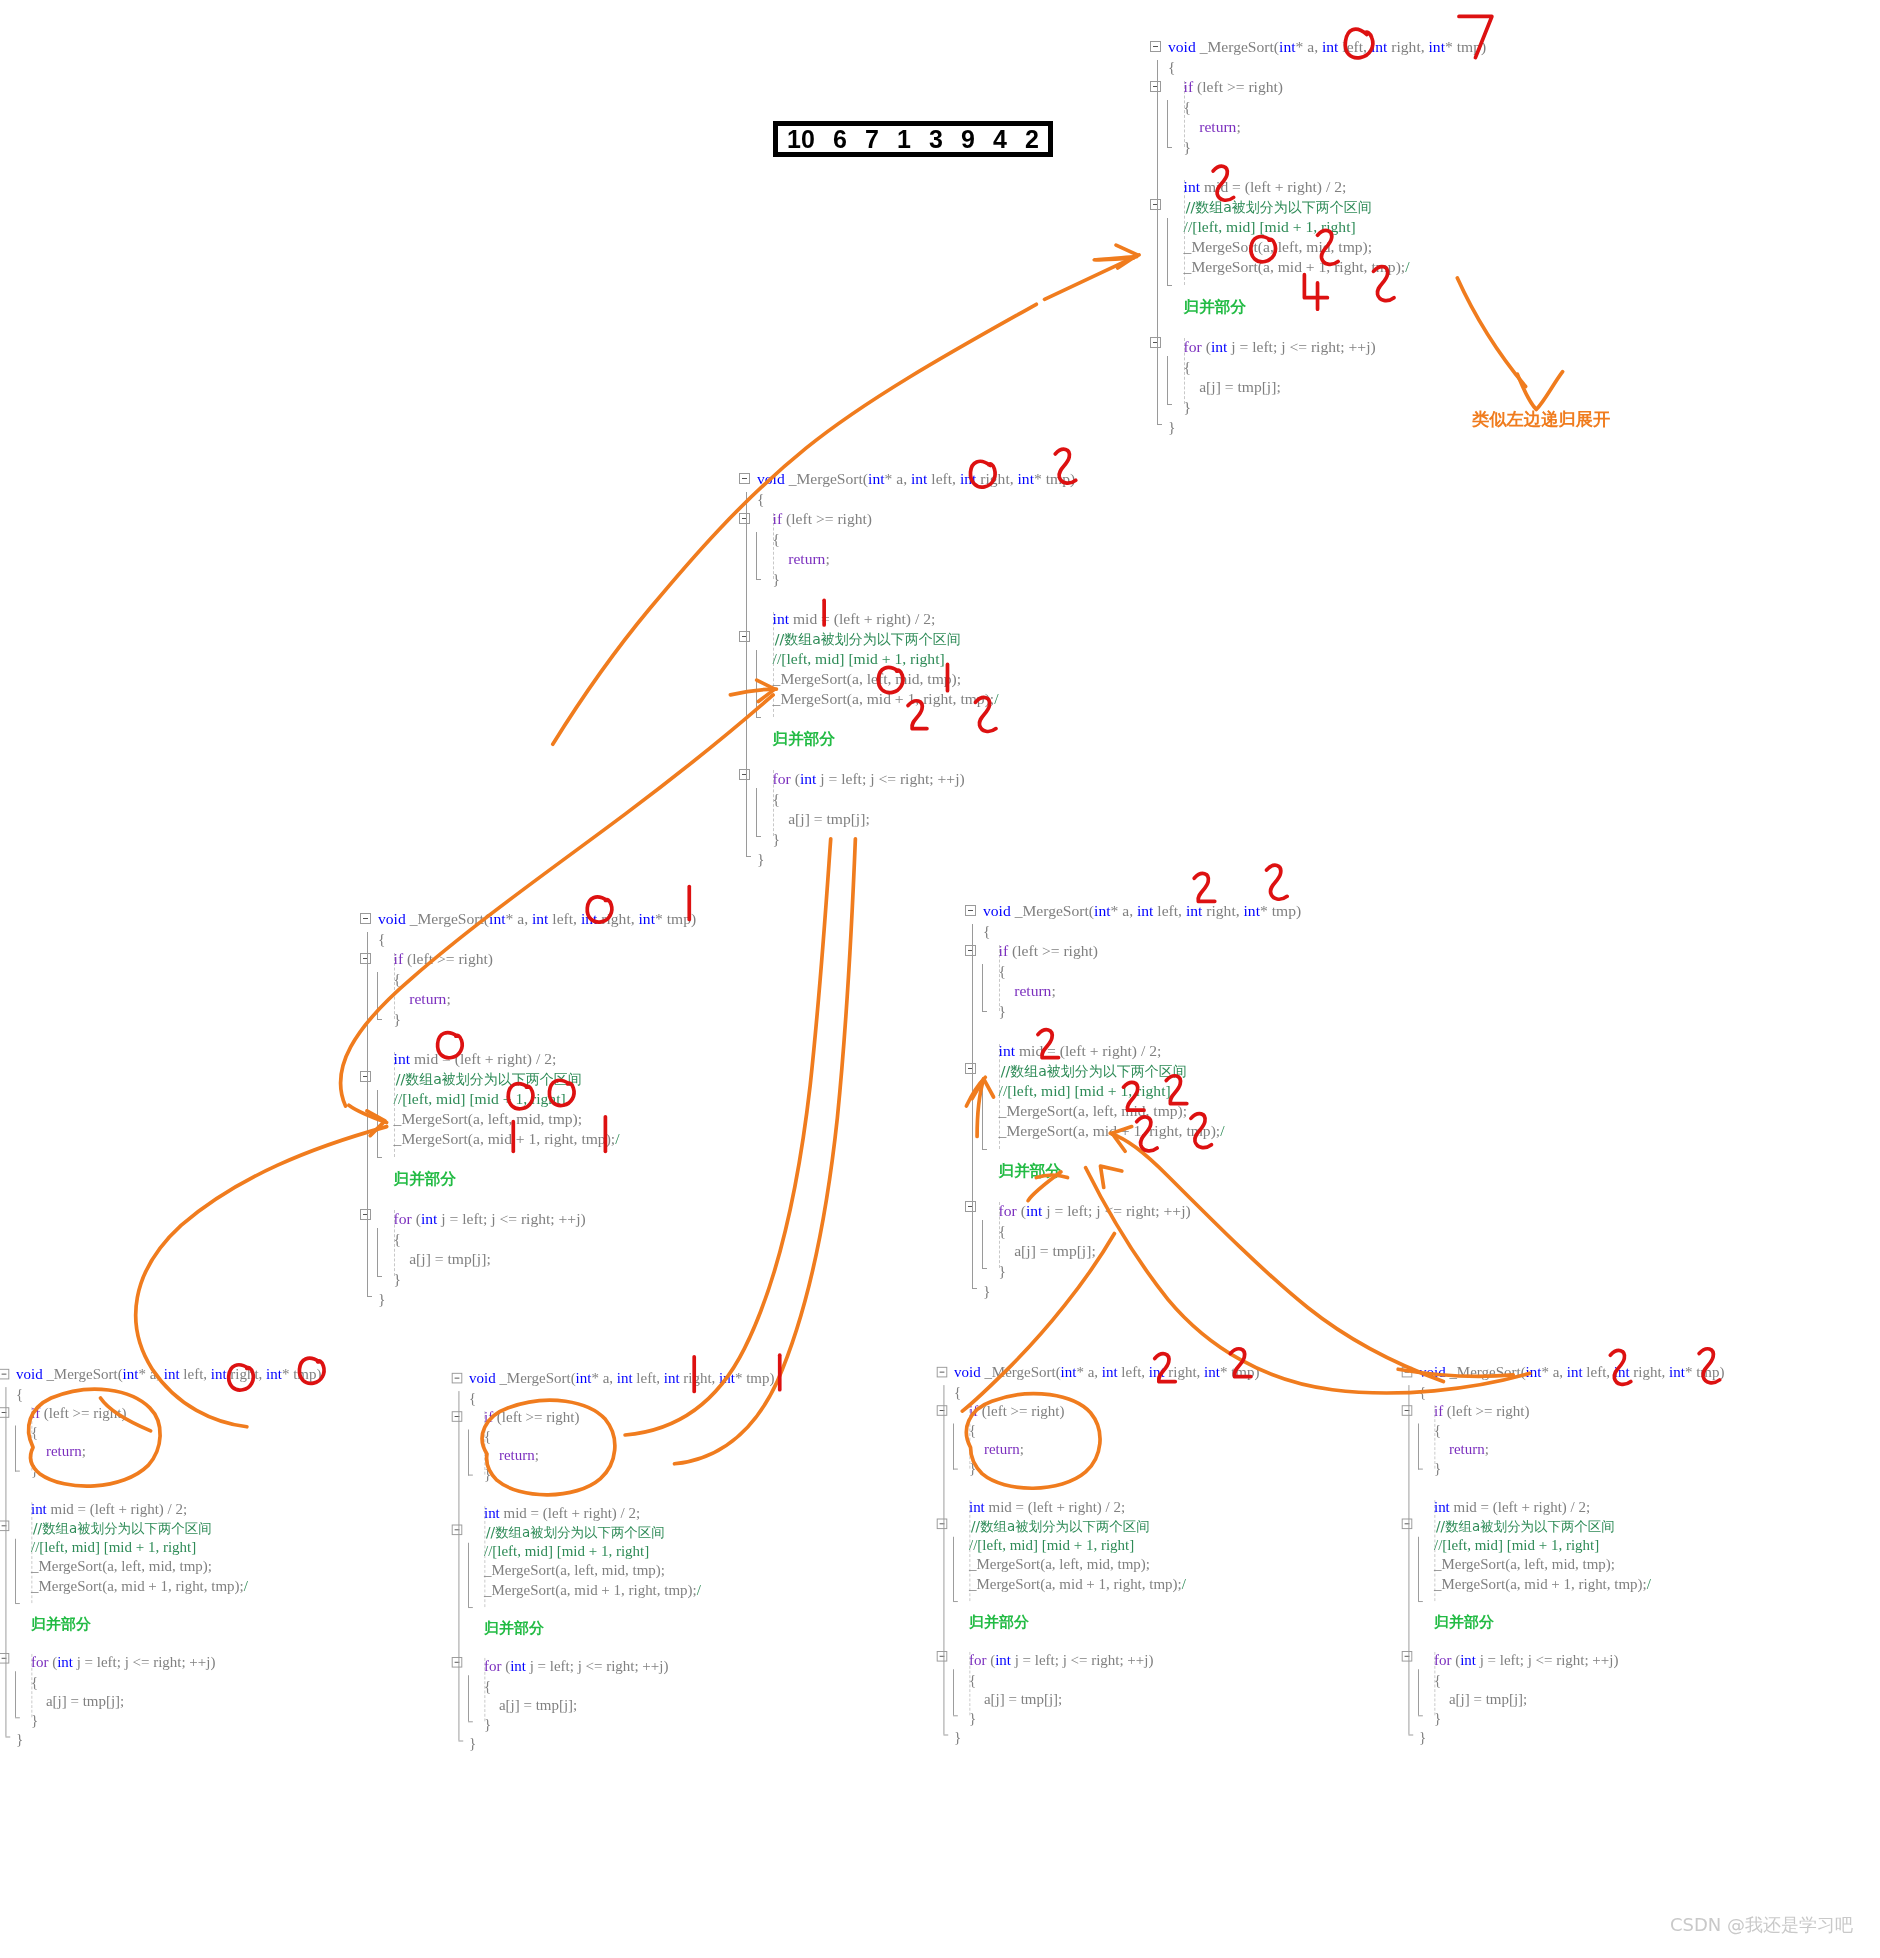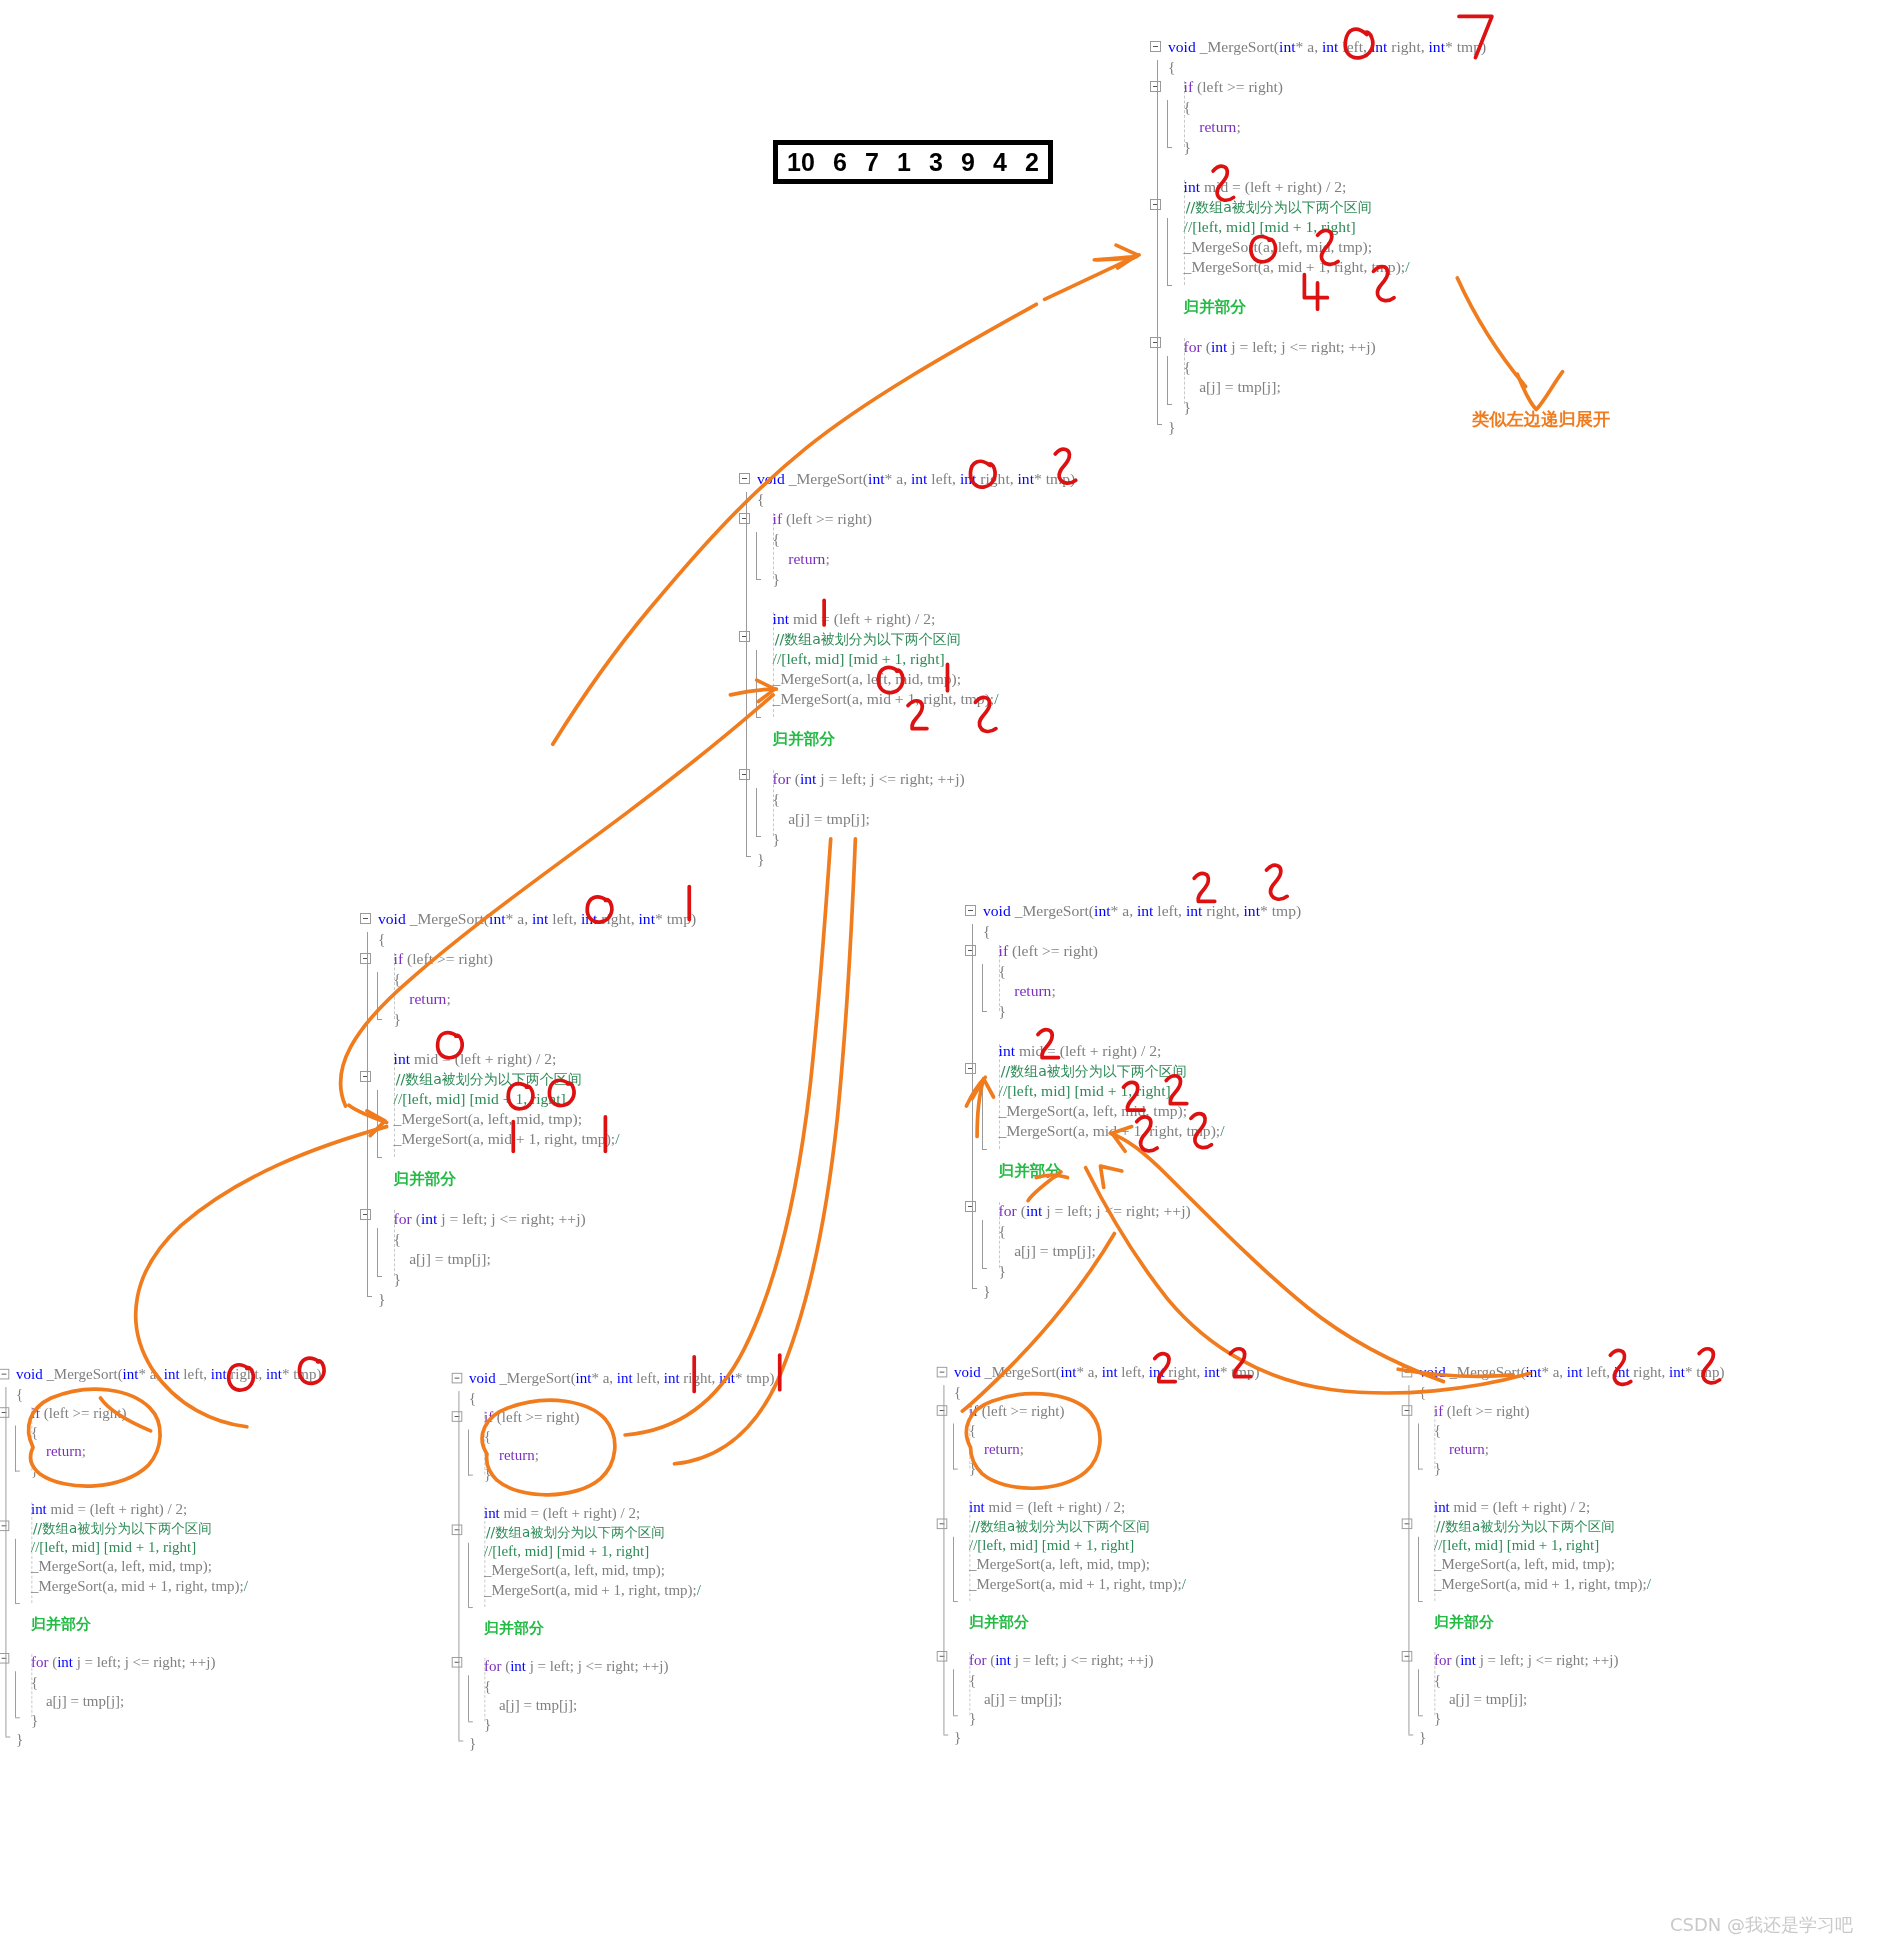--- a/index.html
+++ b/index.html
@@ -64,21 +64,21 @@
   .watermark{
     position:absolute;right:28px;bottom:21.4px;color:#c9c9c9;font-size:18px;
     font-family:"DejaVu Sans","Liberation Sans",sans-serif;
   }
 </style>
 </head>
 <body>
 
 <div id="stage">
 
-  <div class="array-box" style="left:773px;top:140px;width:280px;height:44px;">
+  <div class="array-box" style="left:773px;top:121px;width:280px;height:36px;">
     <div id="array-cells" style="display:flex;width:100%;justify-content:space-around;">
         <div class="array-cell">10</div>
         <div class="array-cell">6</div>
         <div class="array-cell">7</div>
         <div class="array-cell">1</div>
         <div class="array-cell">3</div>
         <div class="array-cell">9</div>
         <div class="array-cell">4</div>
         <div class="array-cell">2</div>
       </div>

